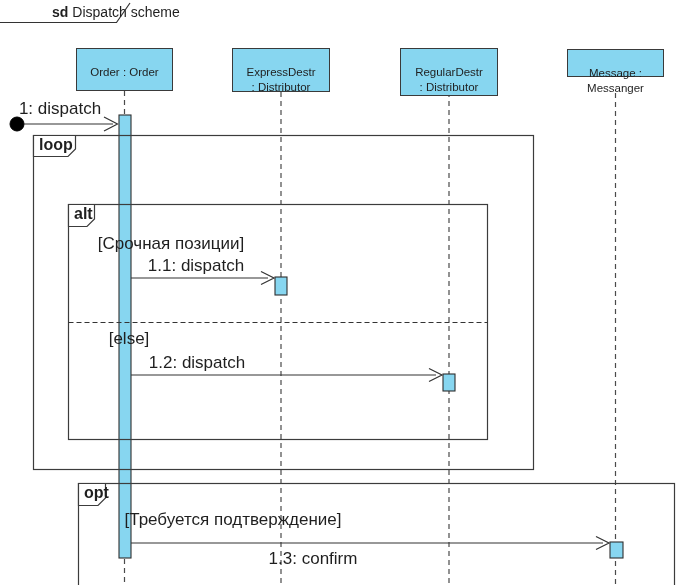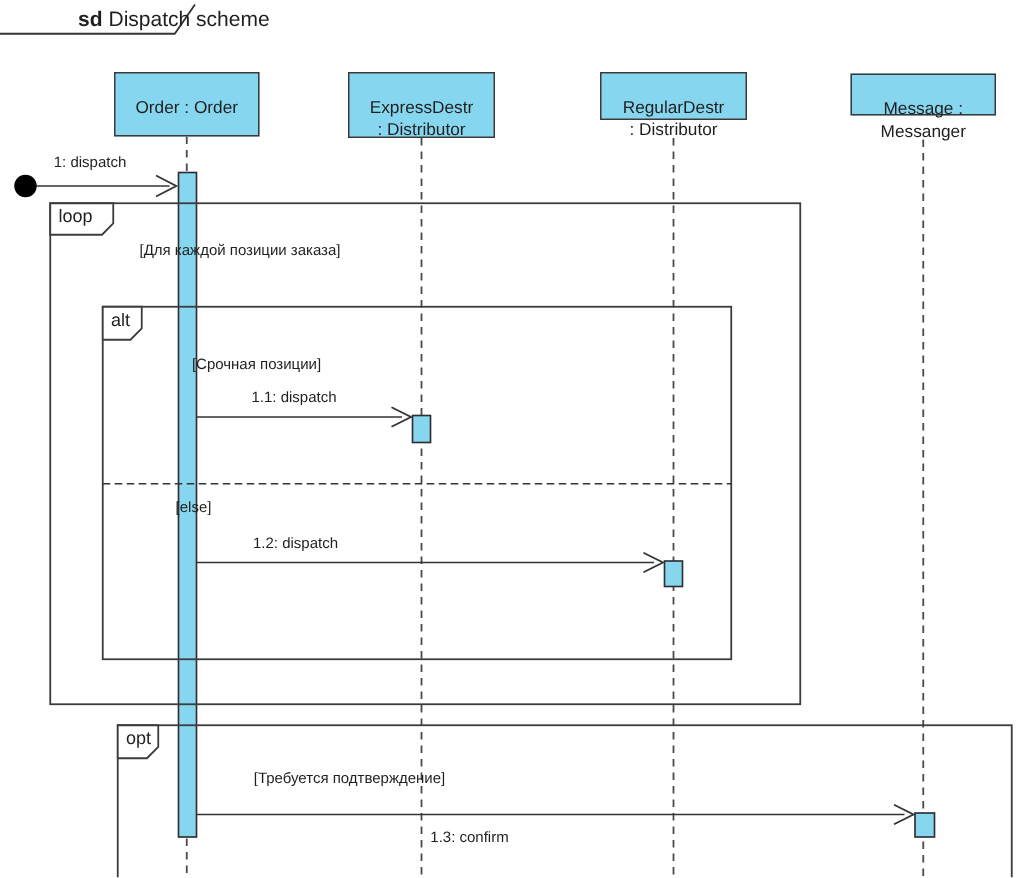--- a/index.html
+++ b/index.html
@@ -17,23 +17,23 @@
   .lifeline{stroke:#4a4a4a;stroke-width:1.2;stroke-dasharray:5 4;fill:none;}
   .frag{fill:none;stroke:var(--line);stroke-width:1.2;}
   .frag-tab{fill:#ffffff;stroke:var(--line);stroke-width:1.2;}
   .msg{stroke:#333333;stroke-width:1.1;fill:none;}
   .arrowhead{stroke:#333333;stroke-width:1.2;fill:none;}
   .activation{fill:var(--activation-fill);stroke:#2f2f2f;stroke-width:1.1;}
   .separator{stroke:#333333;stroke-width:1;stroke-dasharray:5 3;fill:none;}
   .found-dot{fill:#000000;stroke:#000000;}
   .frame-outline{fill:none;stroke:#333333;stroke-width:1.2;}
 
-  .txt{position:absolute;font-size:10px;line-height:13px;white-space:nowrap;}
+  .txt{position:absolute;font-size:17px;line-height:13px;white-space:nowrap;}
   .center{transform:translateX(-50%);}
-  .op{font-weight:normal;font-size:12px;}
+  .op{font-weight:bold;font-size:16px;}
   .frame-title{left:8px;top:6px;font-size:14px;margin-left:44px;}
   .frame-title b{margin-right:4px;}
 
   .head{
     position:absolute;box-sizing:border-box;
     background:var(--head-fill);border:1.4px solid #3a3a3a;
     display:flex;flex-direction:column;align-items:center;justify-content:flex-start;
     padding-top:16px;font-size:11.5px;line-height:15px;text-align:center;
   }
 </style>
@@ -85,34 +85,33 @@
   </div>
 
   <div class="head" style="left:76px;top:48px;width:97px;height:43px;">
     <span>Order : Order</span>
     <span></span>
   </div>
   <div class="head" style="left:232px;top:48px;width:98px;height:44px;">
     <span>ExpressDestr</span>
     <span>: Distributor</span>
   </div>
-  <div class="head" style="left:400px;top:48px;width:98px;height:32px;">
+  <div class="head" style="left:400px;top:48px;width:98px;height:48px;">
     <span>RegularDestr</span>
     <span>: Distributor</span>
   </div>
   <div class="head" style="left:567px;top:49px;width:97px;height:28px;justify-content:space-between;">
     <span>Message :</span>
     <span>Messanger</span>
   </div>
 
   <div class="txt op" style="left:39px;top:138px;">loop</div>
   <div class="txt op" style="left:74px;top:207px;">alt</div>
   <div class="txt op" style="left:84px;top:486px;">opt</div>
 
-  <div class="txt center" style="left:160px;top:161px;">[Для каждой позиции заказа]</div>
   <div class="txt center" style="left:171px;top:237px;">[Срочная позиции]</div>
   <div class="txt center" style="left:129px;top:332px;">[else]</div>
   <div class="txt center" style="left:186px;top:513px;margin-left:47px;">[Требуется подтверждение]</div>
 
   <div class="txt center" style="left:60px;top:102px;">1: dispatch</div>
   <div class="txt center" style="left:196px;top:259px;">1.1: dispatch</div>
   <div class="txt center" style="left:197px;top:356px;">1.2: dispatch</div>
   <div class="txt center" style="left:313px;top:552px;">1.3: confirm</div>
 
 </div>

